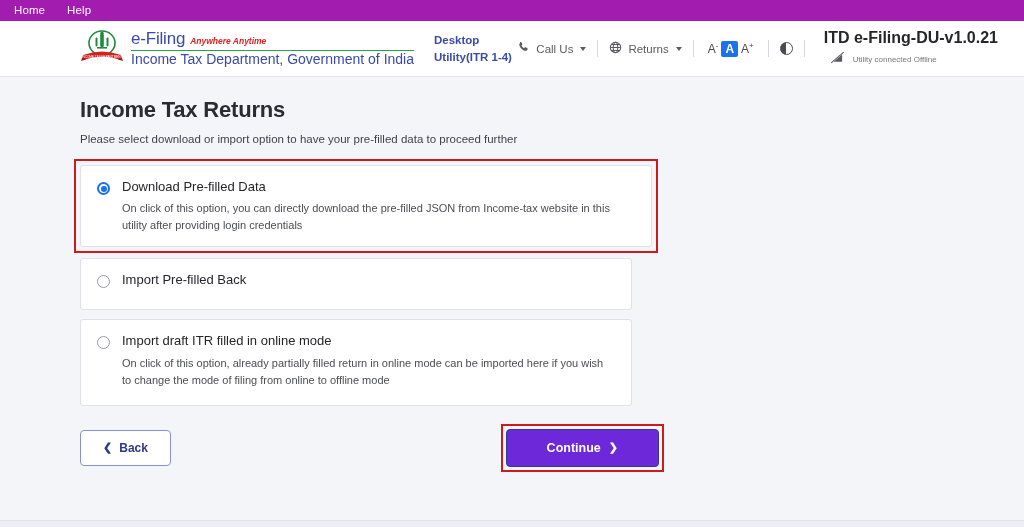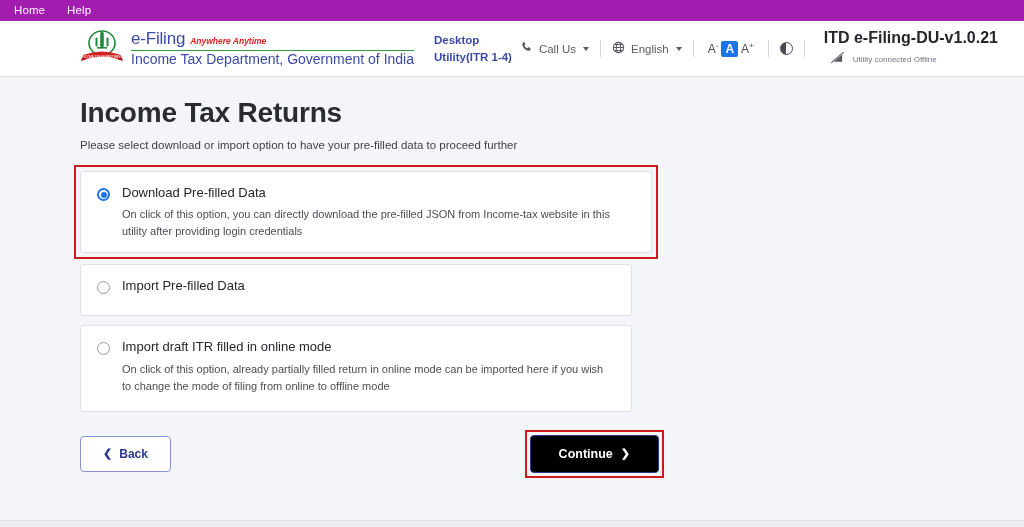--- a/index.html
+++ b/index.html
@@ -139,21 +139,21 @@
     gap: 8px;
     margin-top: 3px;
     padding-left: 6px;
   }
   .version-status-text { font-size: 8px; color: #76767f; white-space: nowrap; }
 
   
   .main { padding: 0 0 0 0; background: #f4f5f9; height: 447px; position: relative; }
   .page-title {
     margin: 20px 0 0 80px;
-    font-size: 28px;
+    font-size: 22px;
     font-weight: bold;
     color: #2b2b31;
     letter-spacing: -.2px;
   }
   .page-sub {
     margin: 10px 0 0 80px;
     font-size: 11.5px;
     color: #3f3f47;
   }
 
@@ -234,27 +234,27 @@
     gap: 7px;
     cursor: pointer;
     font-family: "Liberation Sans", sans-serif;
   }
   .continue-wrap {
     border: 2.5px solid #cc1b1b;
     padding: 3px;
     display: inline-block;
   }
   .btn-continue {
-    background: #000000;
+    background: #6d28d9;
     border: 1px solid #2d3a8c;
     border-radius: 4px;
     color: #ffffff;
     font-size: 12.5px;
     font-weight: bold;
-    padding: 11px 28px;
+    padding: 11px 40px;
     display: flex;
     align-items: center;
     gap: 8px;
     cursor: pointer;
     font-family: "Liberation Sans", sans-serif;
   }
   .chev { font-size: 11px; line-height: 1; }
 
   
   .footer {
@@ -326,21 +326,21 @@
     <div class="hr-group">
       <span>
         <svg viewBox="0 0 14 14" width="13" height="13" fill="none" stroke="#5a5a63" stroke-width="1.1">
           <circle cx="7" cy="7" r="5.6"></circle>
           <ellipse cx="7" cy="7" rx="2.4" ry="5.6"></ellipse>
           <line x1="1.5" y1="7" x2="12.5" y2="7"></line>
           <line x1="2.4" y1="3.8" x2="11.6" y2="3.8"></line>
           <line x1="2.4" y1="10.2" x2="11.6" y2="10.2"></line>
         </svg>
       </span>
-      <span class="hr-label">English</span>
+      <span class="hr-label">Returns</span>
       <span class="caret"></span>
     </div>
 
     <div class="divider-v"></div>
 
     <span class="fsz"><span>A</span><sup>-</sup></span>
     <span class="fsz active">A</span>
     <span class="fsz"><span>A</span><sup>+</sup></span>
 
     <div class="divider-v"></div>
@@ -380,21 +380,21 @@
           <div class="option-label">Download Pre-filled Data</div>
           <div class="option-desc">On click of this option, you can directly download the pre-filled JSON from Income-tax website in this utility after providing login credentials</div>
         </div>
       </div>
     </div>
 
     <div class="option-wrap">
       <div class="option-card">
         <span class="radio"></span>
         <div class="option-body">
-          <div class="option-label">Import Pre-filled Data</div>
+          <div class="option-label">Import Pre-filled Back</div>
         </div>
       </div>
     </div>
 
     <div class="option-wrap">
       <div class="option-card">
         <span class="radio"></span>
         <div class="option-body">
           <div class="option-label">Import draft ITR filled in online mode</div>
           <div class="option-desc">On click of this option, already partially filled return in online mode can be imported here if you wish to change the mode of filing from online to offline mode</div>

